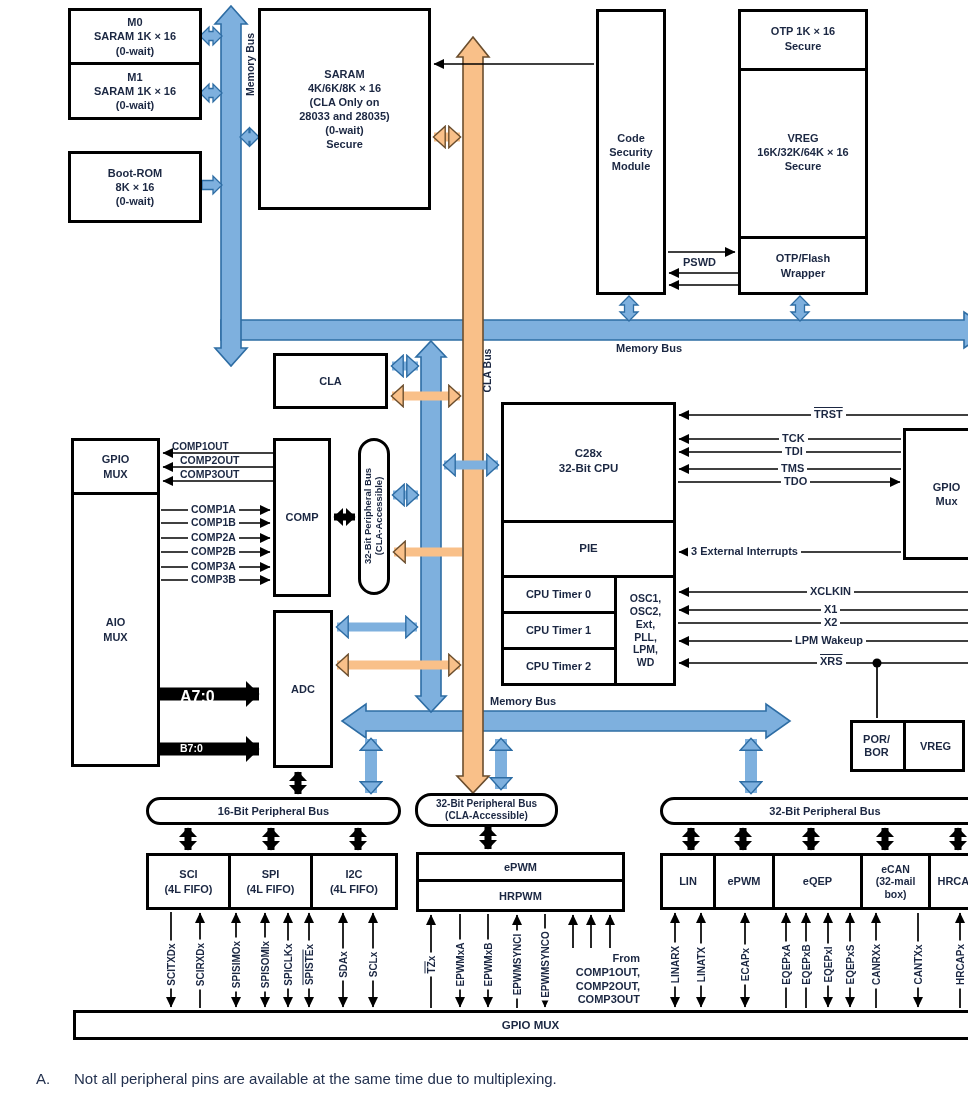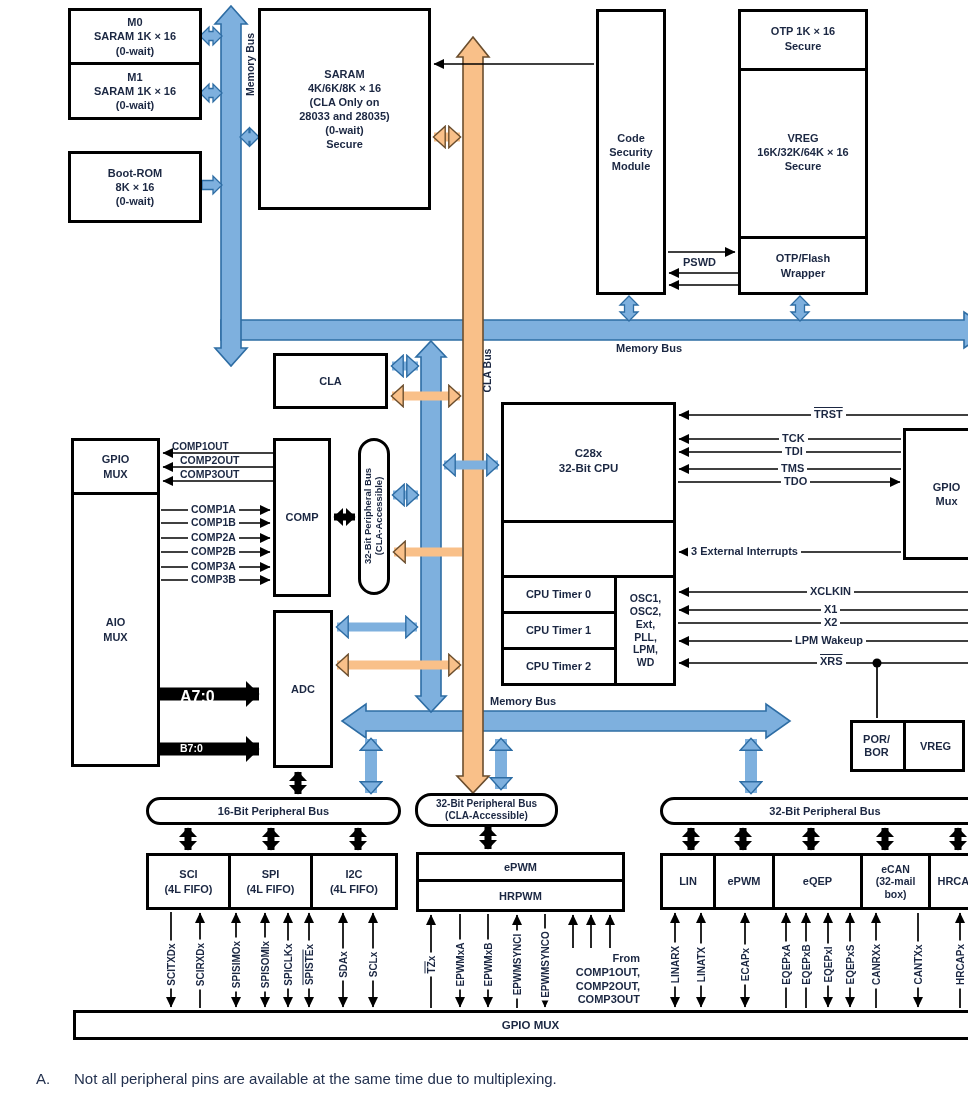--- a/index.html
+++ b/index.html
@@ -227,20 +227,21 @@
 <div class="frame" style="left:473px;top:402px;width:175px;height:284px"></div>
 <div class="dv" style="left:473px;top:520px;width:175px;height:3px"></div>
 <div class="dv" style="left:473px;top:575px;width:175px;height:3px"></div>
 <div class="dv" style="left:586px;top:575px;width:3px;height:111px"></div>
 <div class="dv" style="left:473px;top:611px;width:115px;height:3px"></div>
 <div class="dv" style="left:473px;top:647px;width:115px;height:3px"></div>
 <div class="txt" style="left:476px;top:405px;width:169px;height:112px;font-size:11.5px">
   <span>C28x</span>
       <span>32-Bit CPU</span>
 </div>
+<div class="txt" style="left:476px;top:524px;width:169px;height:49px;font-size:11.5px">PIE</div>
 <div class="txt" style="left:476px;top:578px;width:109px;height:32px">CPU Timer 0</div>
 <div class="txt" style="left:476px;top:614px;width:109px;height:32px">CPU Timer 1</div>
 <div class="txt" style="left:476px;top:650px;width:109px;height:33px">CPU Timer 2</div>
 <div class="txt" style="left:590px;top:578px;width:55px;height:105px;font-size:10.5px;line-height:1.22">
   <span>OSC1,</span>
       <span>OSC2,</span>
       <span>Ext,</span>
       <span>PLL,</span>
       <span>LPM,</span>
       <span>WD</span>

